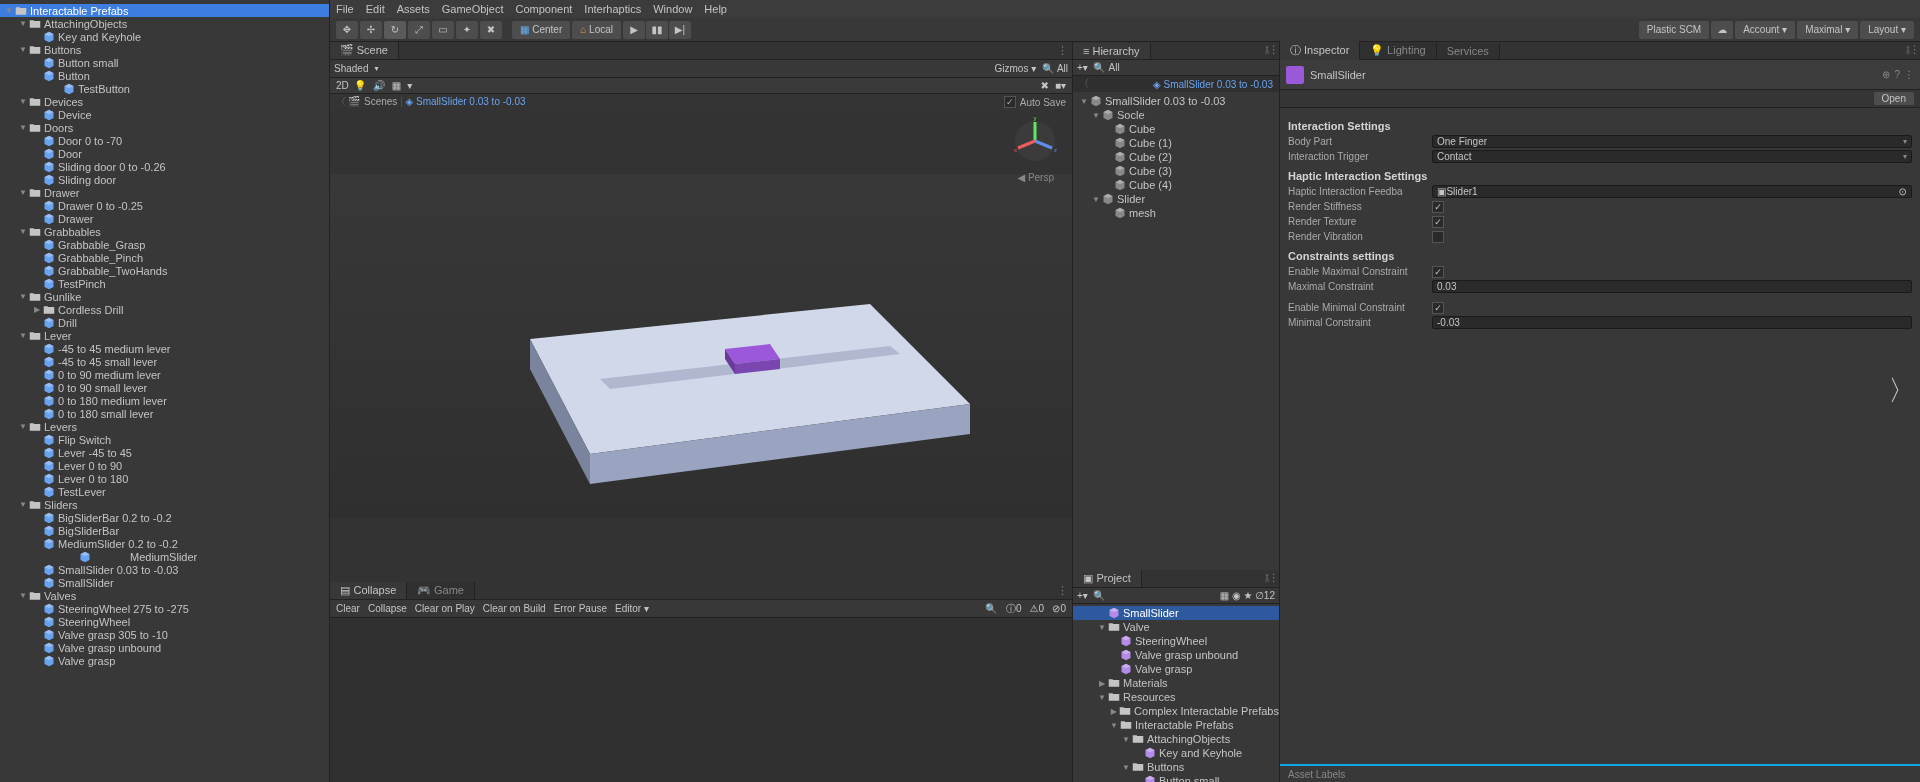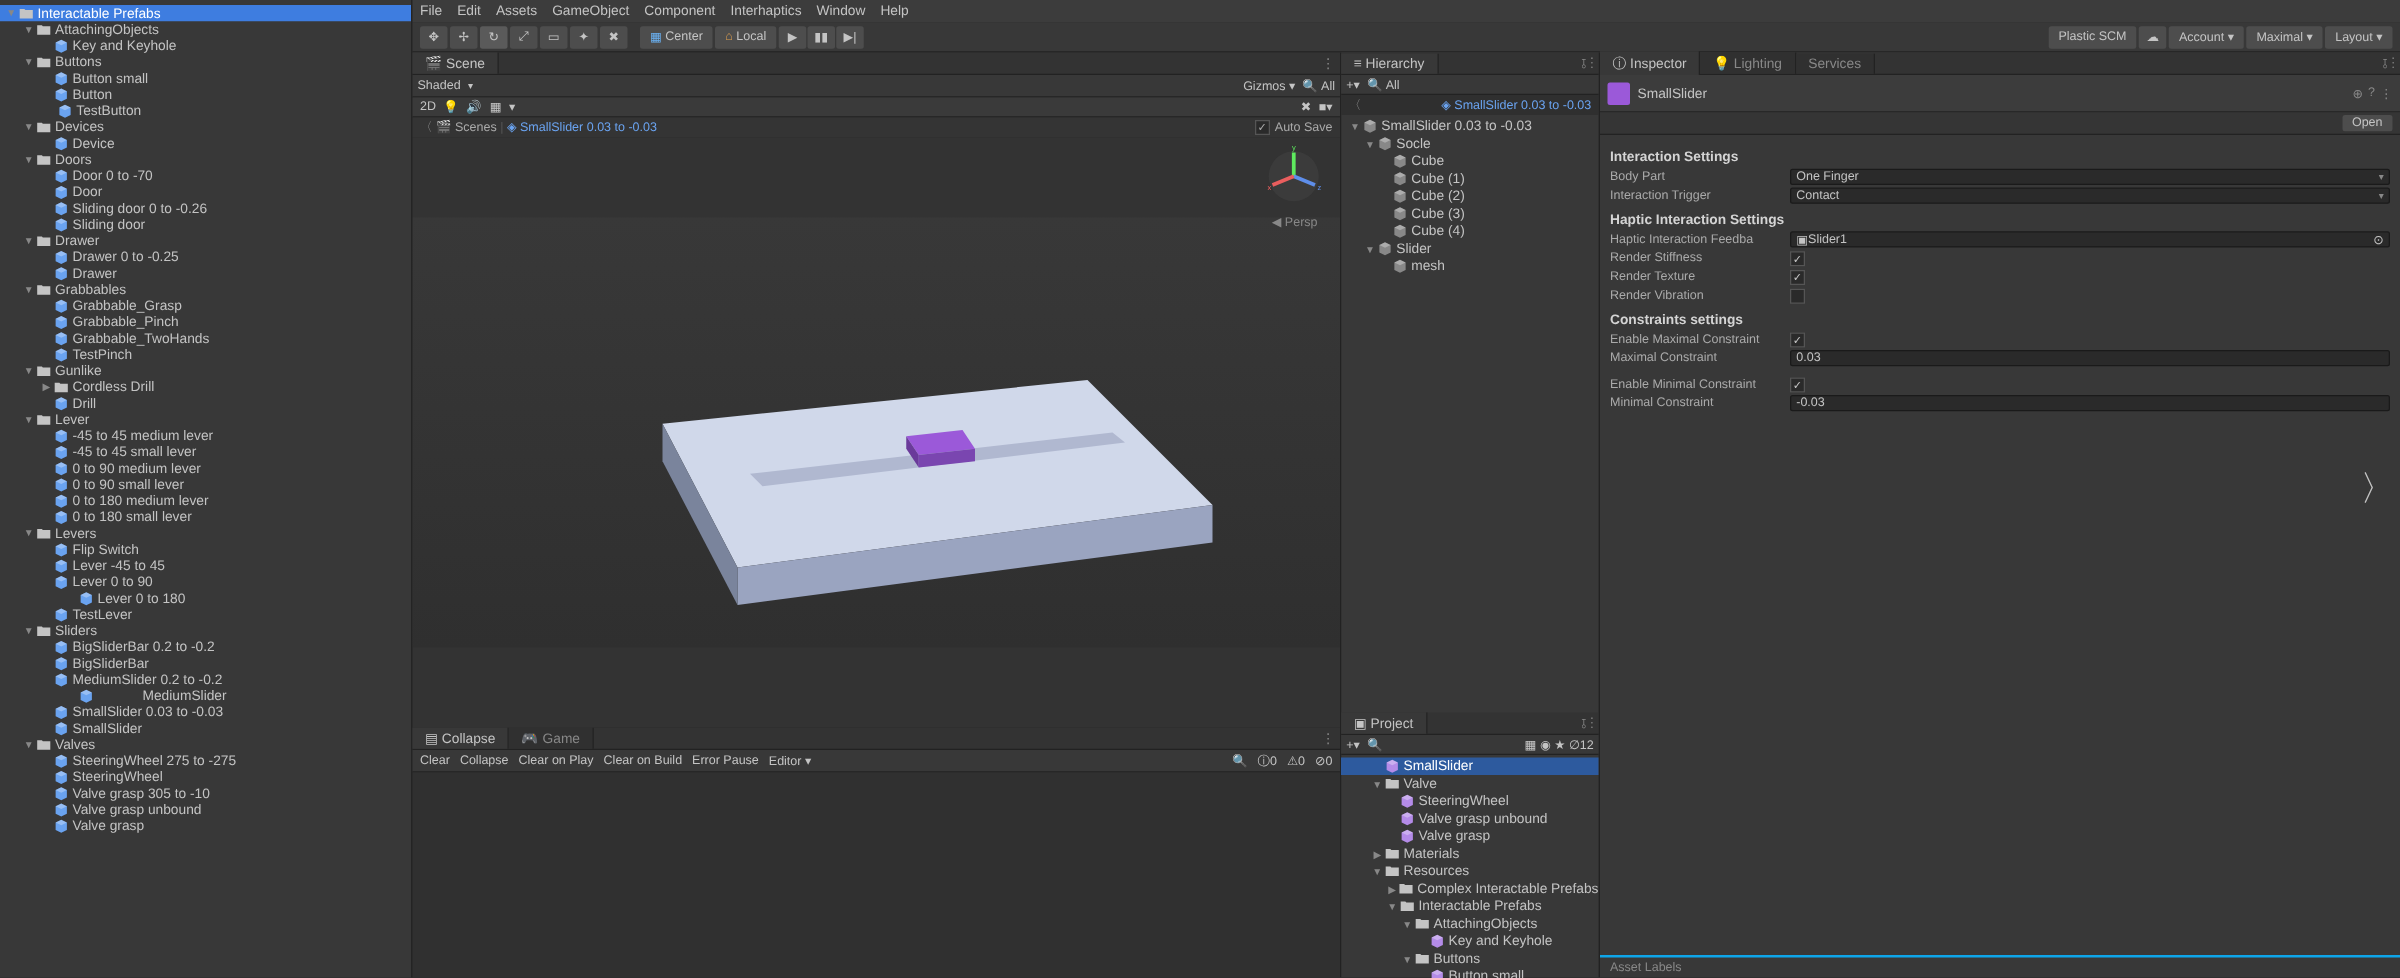--- a/index.html
+++ b/index.html
@@ -108,21 +108,21 @@
     <div class="tree-row" style="padding-left: 32px;">
       <span class="fold empty">▶</span>
       <span class="ico">
         <svg viewBox="0 0 16 16">
           <path fill="#6aa3f0" d="M8 1l6 3v8l-6 3-6-3V4z"></path>
           <path fill="#fff" opacity="0.3" d="M8 1l6 3-6 3-6-3z"></path>
         </svg>
       </span>
       <span>Button</span>
     </div>
-    <div class="tree-row" style="padding-left: 15px; margin-left: 20px;">
+    <div class="tree-row" style="padding-left: 52px;">
       <span class="fold empty">▶</span>
       <span class="ico">
         <svg viewBox="0 0 16 16">
           <path fill="#6aa3f0" d="M8 1l6 3v8l-6 3-6-3V4z"></path>
           <path fill="#fff" opacity="0.3" d="M8 1l6 3-6 3-6-3z"></path>
         </svg>
       </span>
       <span>TestButton</span>
     </div>
     <div class="tree-row" style="padding-left: 18px;">
@@ -400,21 +400,21 @@
     <div class="tree-row" style="padding-left: 32px;">
       <span class="fold empty">▶</span>
       <span class="ico">
         <svg viewBox="0 0 16 16">
           <path fill="#6aa3f0" d="M8 1l6 3v8l-6 3-6-3V4z"></path>
           <path fill="#fff" opacity="0.3" d="M8 1l6 3-6 3-6-3z"></path>
         </svg>
       </span>
       <span>Lever 0 to 90</span>
     </div>
-    <div class="tree-row" style="padding-left: 52px;">
+    <div class="tree-row" style="padding-left: 32px;">
       <span class="fold empty">▶</span>
       <span class="ico">
         <svg viewBox="0 0 16 16">
           <path fill="#6aa3f0" d="M8 1l6 3v8l-6 3-6-3V4z"></path>
           <path fill="#fff" opacity="0.3" d="M8 1l6 3-6 3-6-3z"></path>
         </svg>
       </span>
       <span>Lever 0 to 180</span>
     </div>
     <div class="tree-row" style="padding-left: 32px;">
@@ -459,21 +459,21 @@
     <div class="tree-row" style="padding-left: 32px;">
       <span class="fold empty">▶</span>
       <span class="ico">
         <svg viewBox="0 0 16 16">
           <path fill="#6aa3f0" d="M8 1l6 3v8l-6 3-6-3V4z"></path>
           <path fill="#fff" opacity="0.3" d="M8 1l6 3-6 3-6-3z"></path>
         </svg>
       </span>
       <span>MediumSlider 0.2 to -0.2</span>
     </div>
-    <div class="tree-row" style="padding-left: 16px; gap: 36px;">
+    <div class="tree-row" style="padding-left: 32px; gap: 36px;">
       <span class="fold empty">▶</span>
       <span class="ico">
         <svg viewBox="0 0 16 16">
           <path fill="#6aa3f0" d="M8 1l6 3v8l-6 3-6-3V4z"></path>
           <path fill="#fff" opacity="0.3" d="M8 1l6 3-6 3-6-3z"></path>
         </svg>
       </span>
       <span>MediumSlider</span>
     </div>
     <div class="tree-row" style="padding-left: 32px;">

